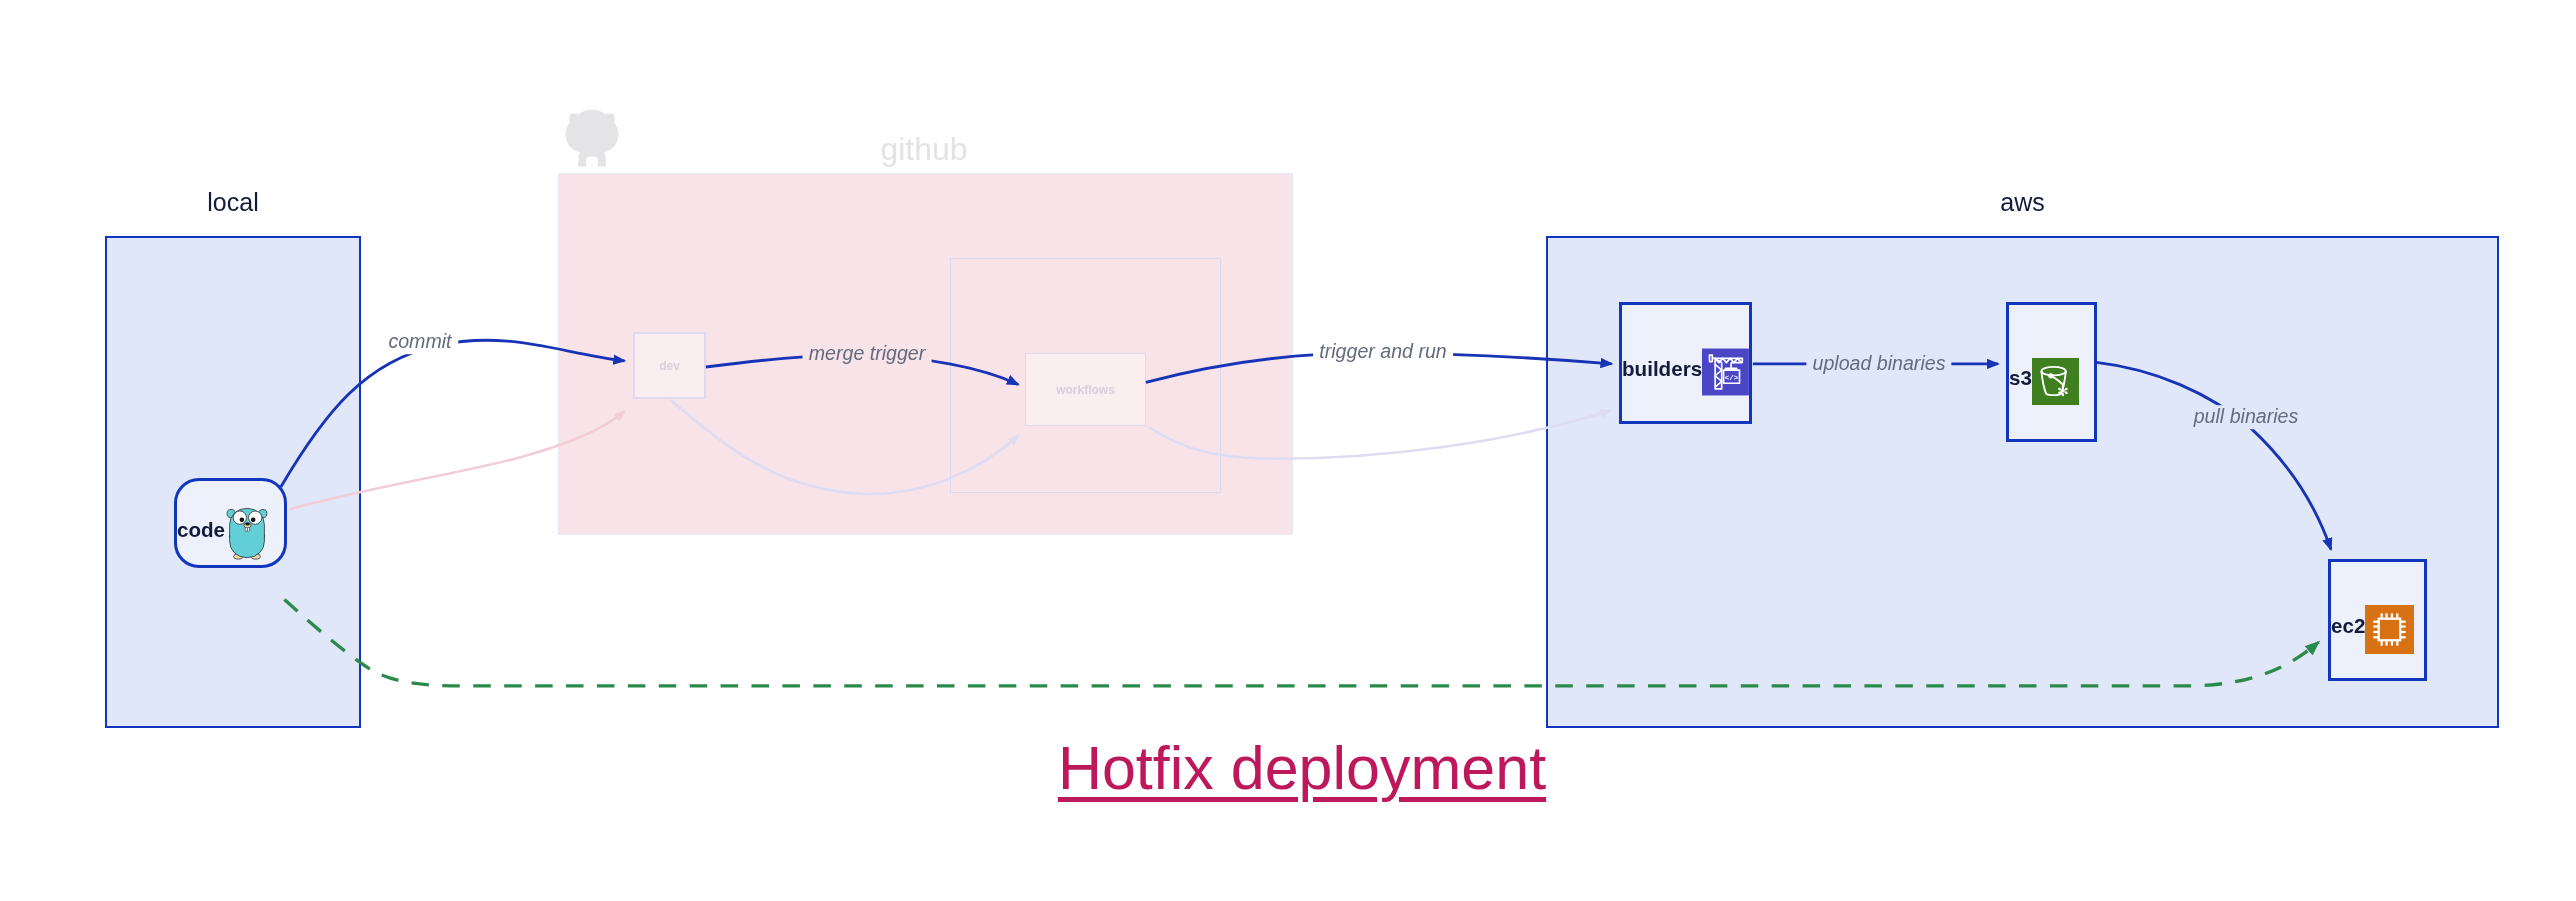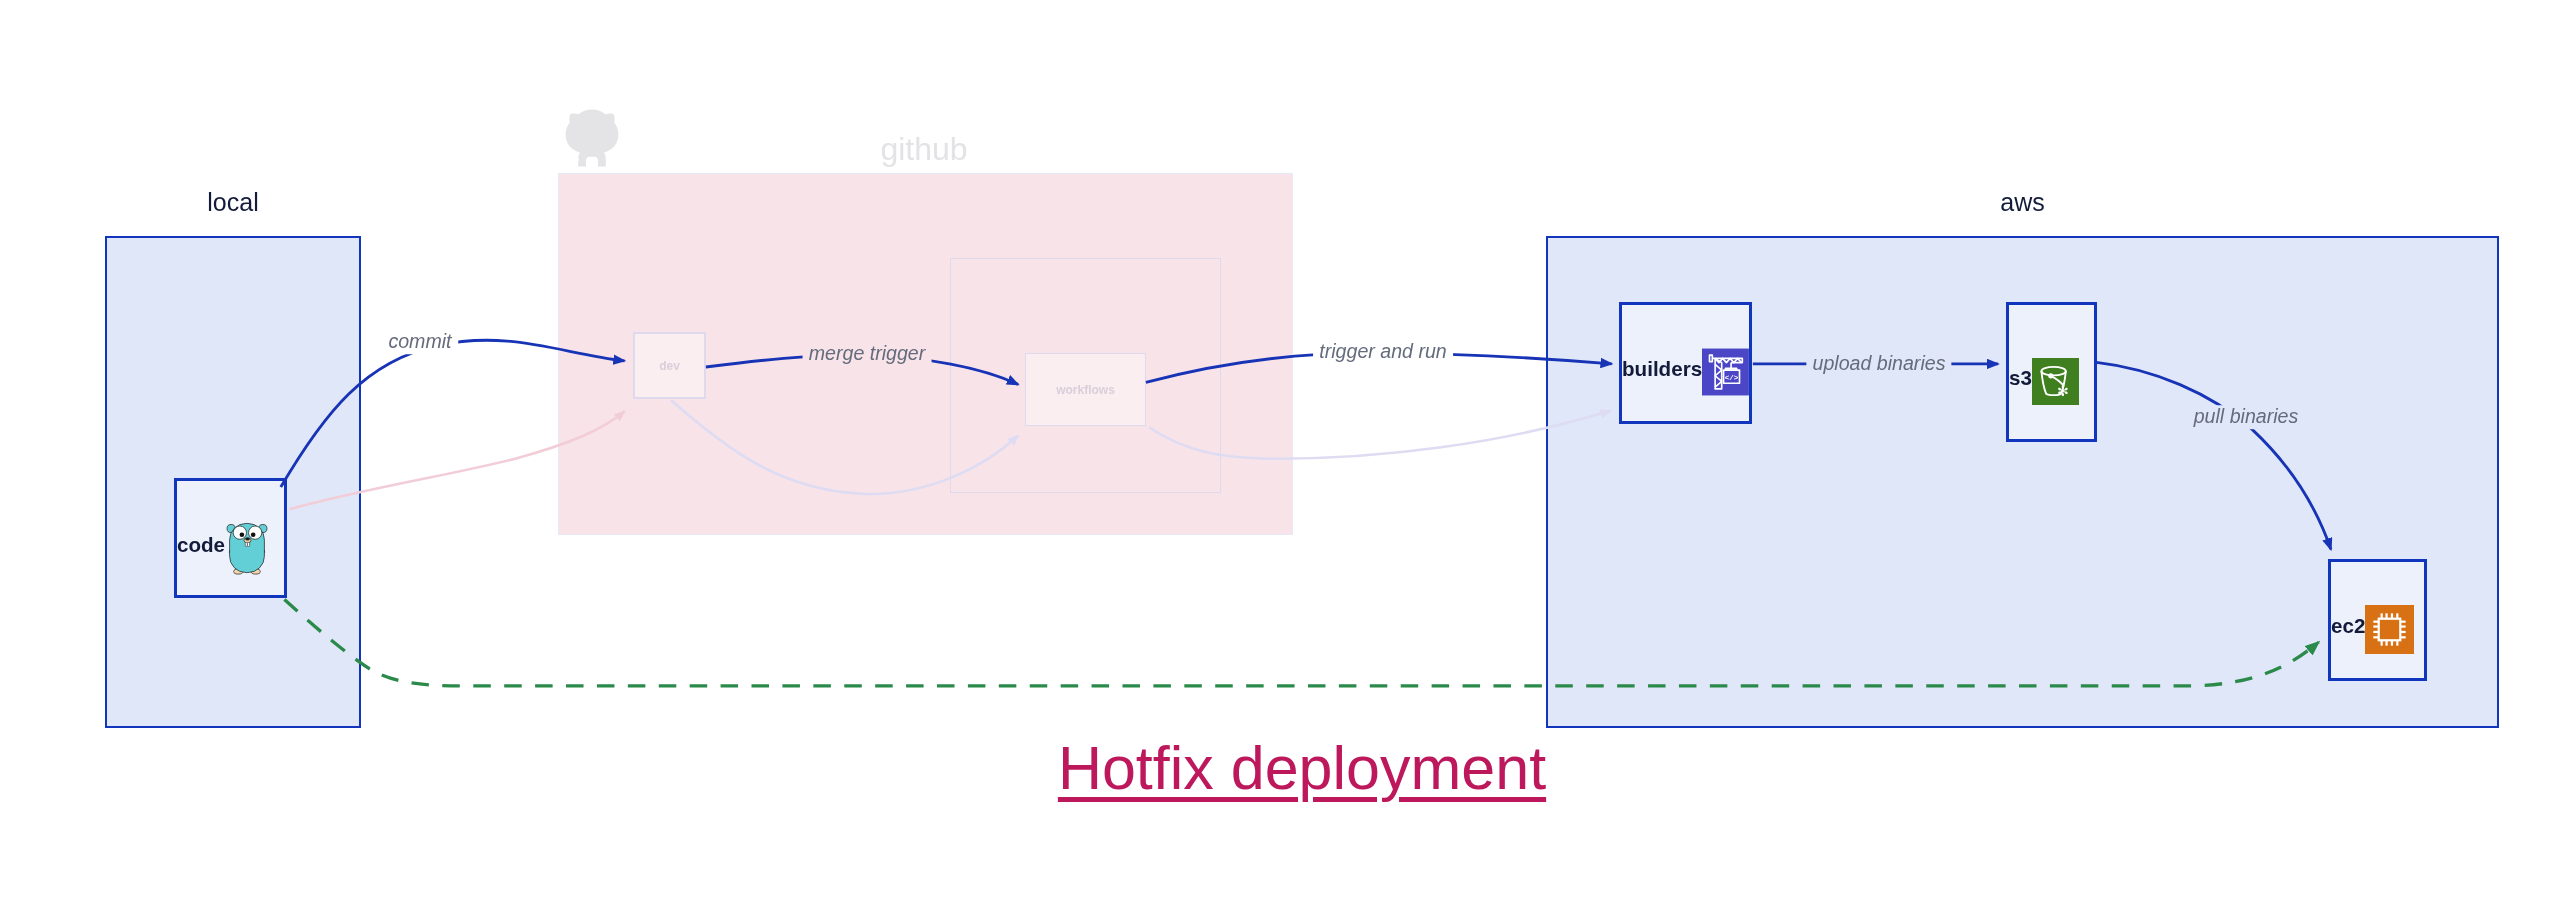--- a/index.html
+++ b/index.html
@@ -59,21 +59,21 @@
   <div class="master-box" style="left:950px;top:258px;width:271px;height:235px;"></div>
 
   <div class="node faded" style="left:633px;top:332px;width:73px;height:67px;">
     <div class="nlabel">dev</div>
   </div>
 
   <div class="node faded" style="left:1025px;top:353px;width:121px;height:73px;border-width:1.5px;">
     <div class="nlabel">workflows</div>
   </div>
 
-  <div class="node" style="left:174px;top:478px;width:113px;height:120px;padding-top:14px;">
+  <div class="node" style="left:174px;top:478px;width:113px;height:90px;padding-top:14px;border-radius:25px;">
     <div class="nlabel">code</div>
     <svg class="icon-tile" width="44" height="54" viewBox="0 0 86 104">
       <ellipse cx="16" cy="58" rx="8" ry="5" fill="var(--c-tan)" stroke="#2b2b2b" stroke-width="1.5" transform="rotate(-20 16 58)"></ellipse>
       <ellipse cx="70" cy="58" rx="8" ry="5" fill="var(--c-tan)" stroke="#2b2b2b" stroke-width="1.5" transform="rotate(20 70 58)"></ellipse>
       <ellipse cx="26" cy="98" rx="9" ry="5" fill="var(--c-tan)" stroke="#2b2b2b" stroke-width="1.5"></ellipse>
       <ellipse cx="60" cy="98" rx="9" ry="5" fill="var(--c-tan)" stroke="#2b2b2b" stroke-width="1.5"></ellipse>
       <circle cx="12" cy="14" r="8" fill="var(--c-gopher)" stroke="#2b2b2b" stroke-width="1.5"></circle>
       <circle cx="74" cy="14" r="8" fill="var(--c-gopher)" stroke="#2b2b2b" stroke-width="1.5"></circle>
       <rect x="9" y="4" width="68" height="96" rx="32" fill="var(--c-gopher)" stroke="#2b2b2b" stroke-width="1.5"></rect>
       <circle cx="29" cy="22" r="13" fill="#fff" stroke="#2b2b2b" stroke-width="1.5"></circle>

